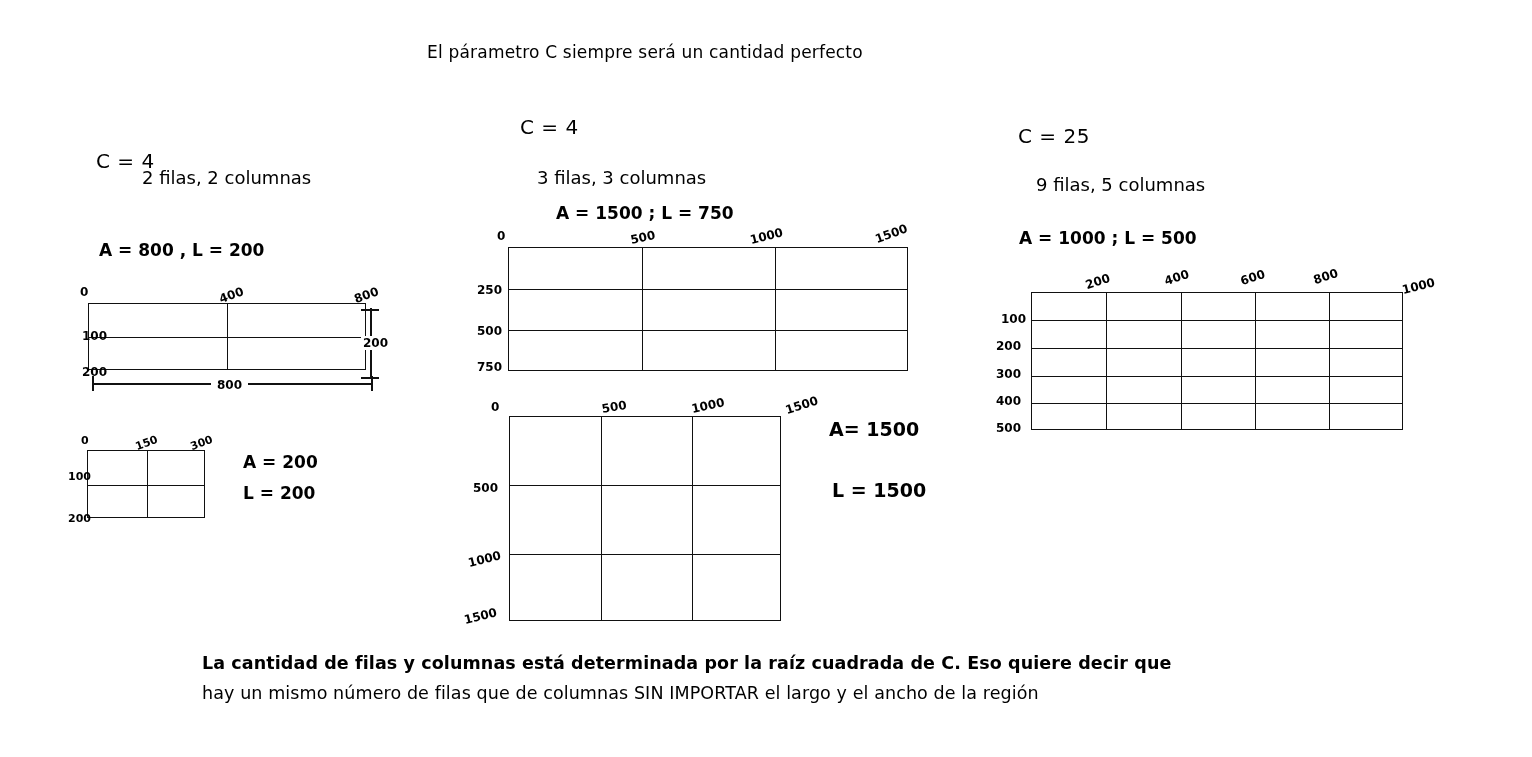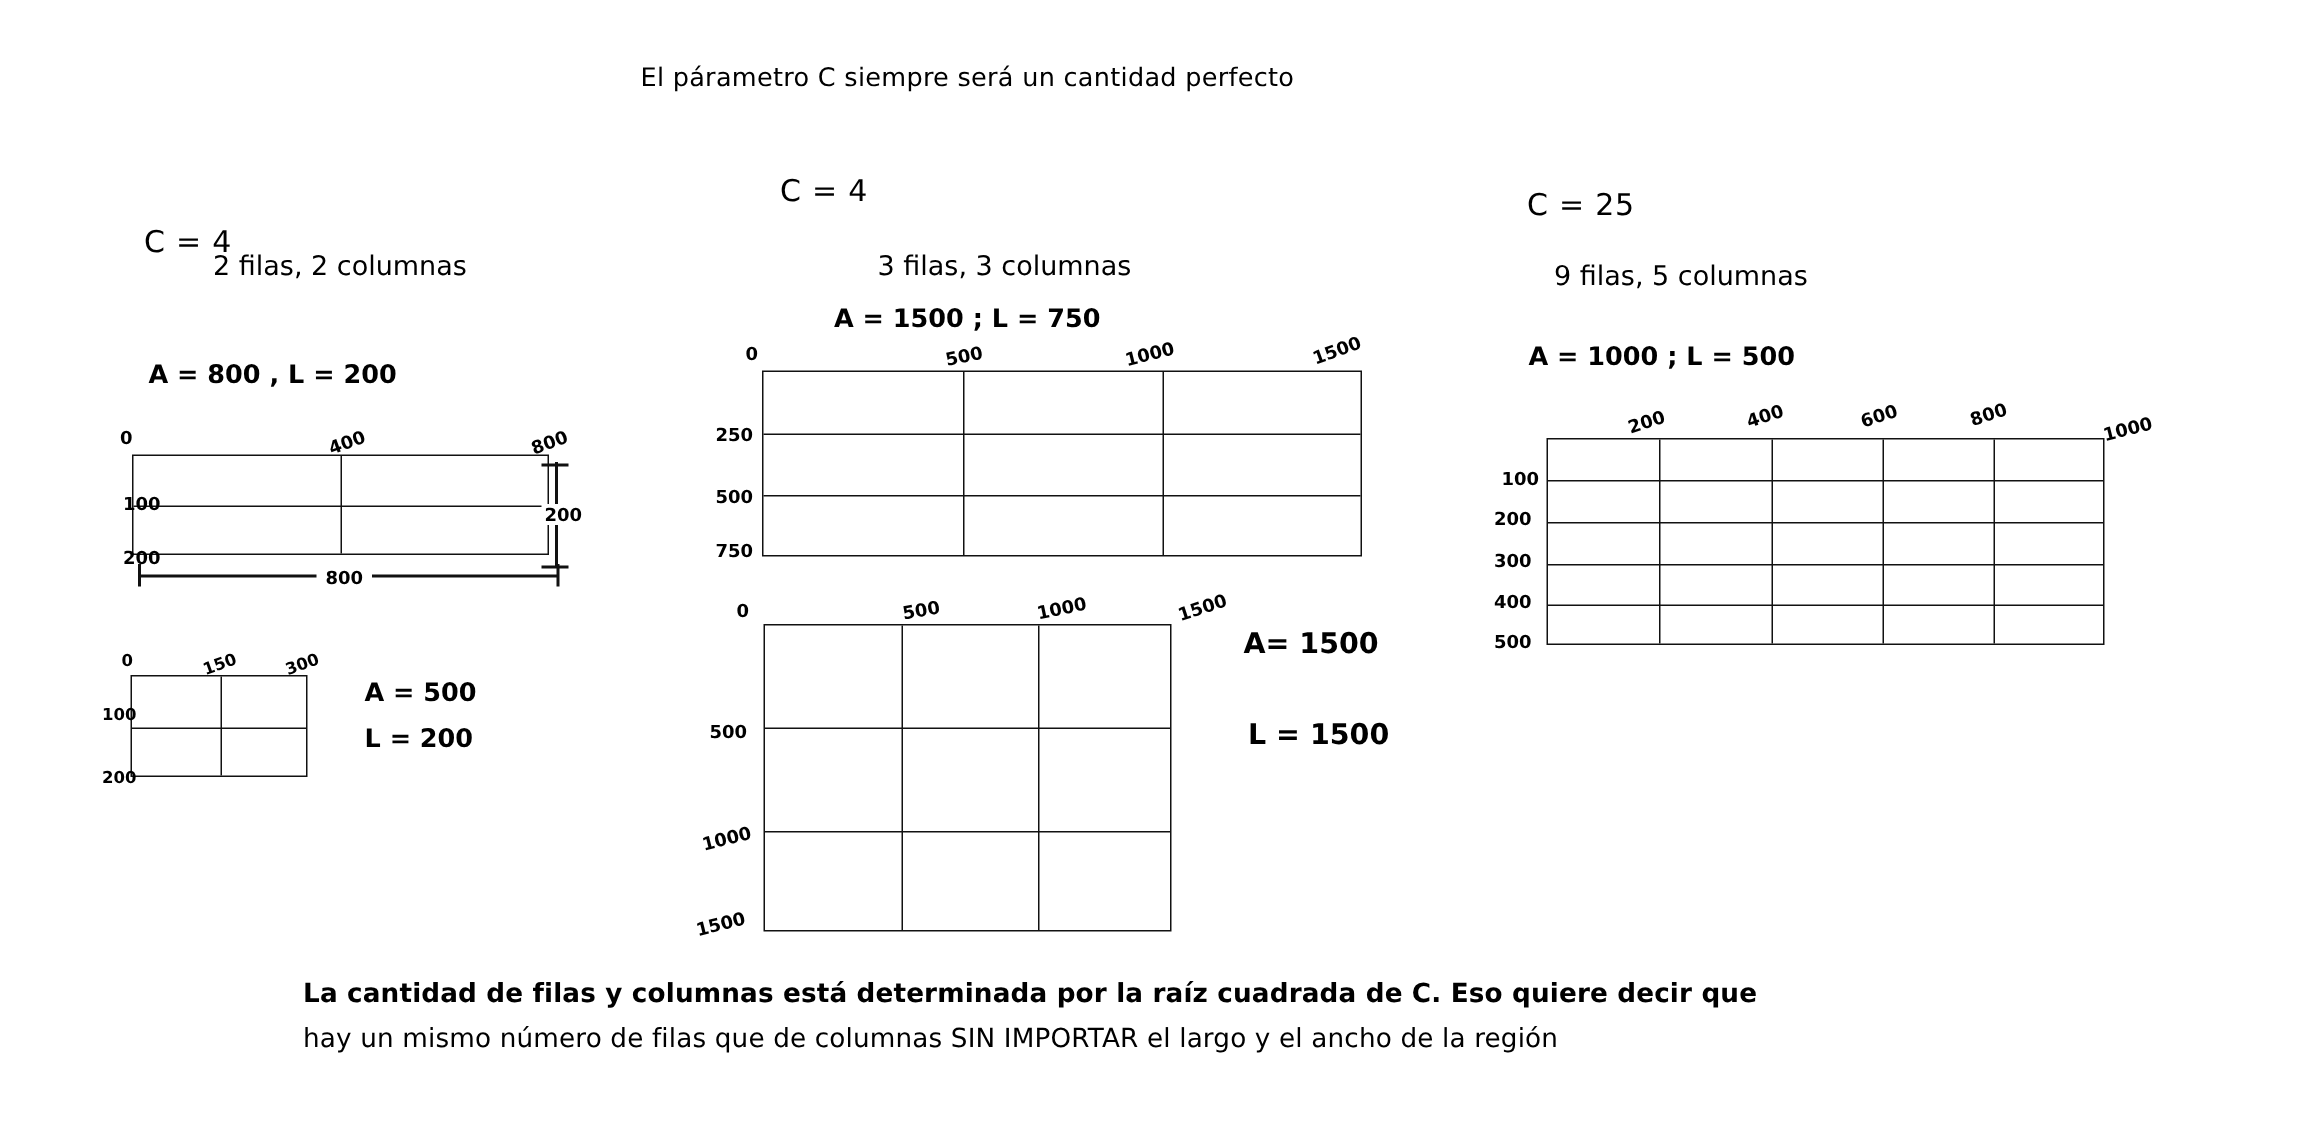--- a/index.html
+++ b/index.html
@@ -121,25 +121,25 @@
 
 <div class="grid" style="left:87px; top:450px; width:118px; height:68px;">
   <div class="gl-v thin" style="left:59px;"></div>
   <div class="gl-h thin" style="top:34px;"></div>
 </div>
 <div class="abs txt tick-sm" style="left:81px; top:434px;">0</div>
 <div class="abs txt tick-sm rot" style="left:138px; top:440px; transform: rotate(-20deg);">150</div>
 <div class="abs txt tick-sm rot" style="left:193px; top:440px; transform: rotate(-20deg);">300</div>
 <div class="abs txt tick-sm" style="left:68px; top:470px;">100</div>
 <div class="abs txt tick-sm" style="left:68px; top:512px;">200</div>
-<div class="abs txt dim-label" style="left:243px; top:452px;">A = 500</div>
+<div class="abs txt dim-label" style="left:243px; top:452px;">A = 200</div>
 <div class="abs txt dim-label" style="left:243px; top:483px;">L = 200</div>
 
 <div class="abs txt section-label" style="left:520px; top:115px;">C = 4</div>
-<div class="abs txt sub-label" style="left:537px; top:167px;margin-left:48px;">3 filas, 3 columnas</div>
+<div class="abs txt sub-label" style="left:537px; top:167px;">3 filas, 3 columnas</div>
 
 <div class="abs txt dim-label" style="left:556px; top:203px;">A = 1500 ;  L = 750</div>
 
 <div class="grid" style="left:508px; top:247px; width:400px; height:124px;">
   <div class="gl-v" style="left:133px;"></div>
   <div class="gl-v" style="left:266px;"></div>
   <div class="gl-h" style="top:41px;"></div>
   <div class="gl-h" style="top:82px;"></div>
 </div>
 <div class="abs txt tick" style="left:497px; top:229px;">0</div>

